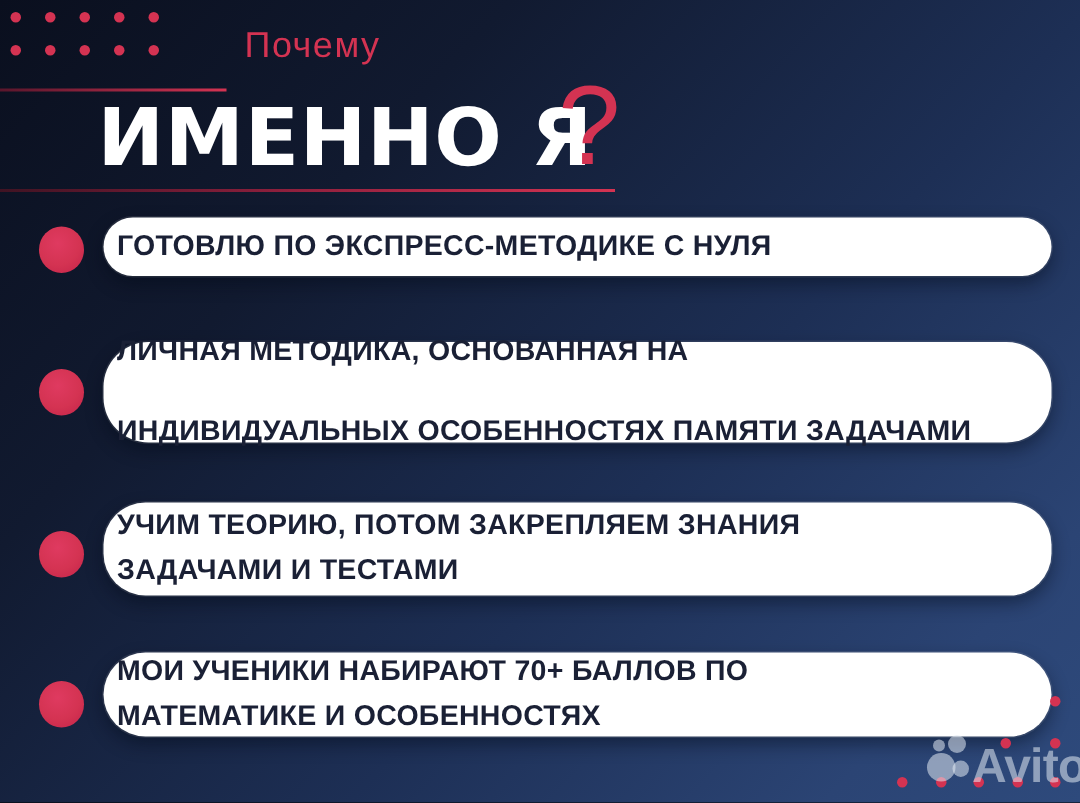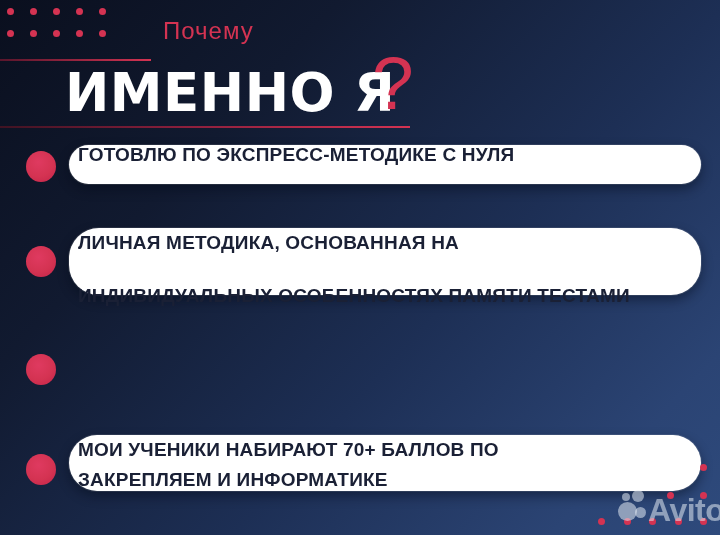--- a/index.html
+++ b/index.html
@@ -35,21 +35,21 @@
   .title-main{position:absolute;left:65px;top:66px;font-size:53px;font-weight:800;
               color:#ffffff;line-height:1;letter-spacing:0.5px;
               font-family:"DejaVu Sans","Liberation Sans",sans-serif;}
   .title-qmark{position:absolute;left:372px;top:46px;font-size:75px;font-weight:500;
                color:var(--accent);line-height:1;}
   
   .card{
     position:absolute;left:69px;width:632px;
     background:var(--card-bg);
     box-sizing:border-box;
-    display:flex;flex-direction:column;justify-content:flex-start;
+    display:flex;flex-direction:column;justify-content:center;
     padding:0 18px 0 9px;
     box-shadow:0 0 0 1px rgba(255,255,255,0.10), 0 5px 12px rgba(3,8,22,0.45);
   }
   .card .line{
     white-space:nowrap;
     font-size:19px;font-weight:700;line-height:30px;
     letter-spacing:0.2px;color:var(--card-text);
   }
   .card-1{top:145px;height:39px;border-radius:20px;}
   .card-1 .line{line-height:20px;}
@@ -102,27 +102,31 @@
   <span class="bullet bullet-2"></span>
   <span class="bullet bullet-3"></span>
   <span class="bullet bullet-4"></span>
 
   <div class="card card-1">
     <span class="line">ГОТОВЛЮ ПО ЭКСПРЕСС-МЕТОДИКЕ С НУЛЯ</span>
   </div>
 
   <div class="card card-2">
     <span class="line">ЛИЧНАЯ МЕТОДИКА, ОСНОВАННАЯ НА</span>
-    <span class="line">ИНДИВИДУАЛЬНЫХ ОСОБЕННОСТЯХ ПАМЯТИ ТЕСТАМИ</span>
+    <span class="line">ИНДИВИДУАЛЬНЫХ ОСОБЕННОСТЯХ ПАМЯТИ ЗАДАЧАМИ</span>
   </div>
 
+  <div class="card card-3">
+    <span class="line">УЧИМ ТЕОРИЮ, ПОТОМ ЗАКРЕПЛЯЕМ ЗНАНИЯ</span>
+    <span class="line">ЗАДАЧАМИ И ТЕСТАМИ</span>
+  </div>
 
   <div class="card card-4">
     <span class="line">МОИ УЧЕНИКИ НАБИРАЮТ 70+ БАЛЛОВ ПО</span>
-    <span class="line">ЗАКРЕПЛЯЕМ И ИНФОРМАТИКЕ</span>
+    <span class="line">МАТЕМАТИКЕ И ОСОБЕННОСТЯХ</span>
   </div>
 
   <i class="dot abs" style="left:700px;top:464px;"></i>
   <i class="dot abs" style="left:667px;top:492px;"></i>
   <i class="dot abs" style="left:700px;top:492px;"></i>
   <i class="dot abs" style="left:598px;top:518px;"></i>
   <i class="dot abs" style="left:624px;top:518px;"></i>
   <i class="dot abs" style="left:649px;top:518px;"></i>
   <i class="dot abs" style="left:675px;top:518px;"></i>
   <i class="dot abs" style="left:700px;top:518px;"></i>

